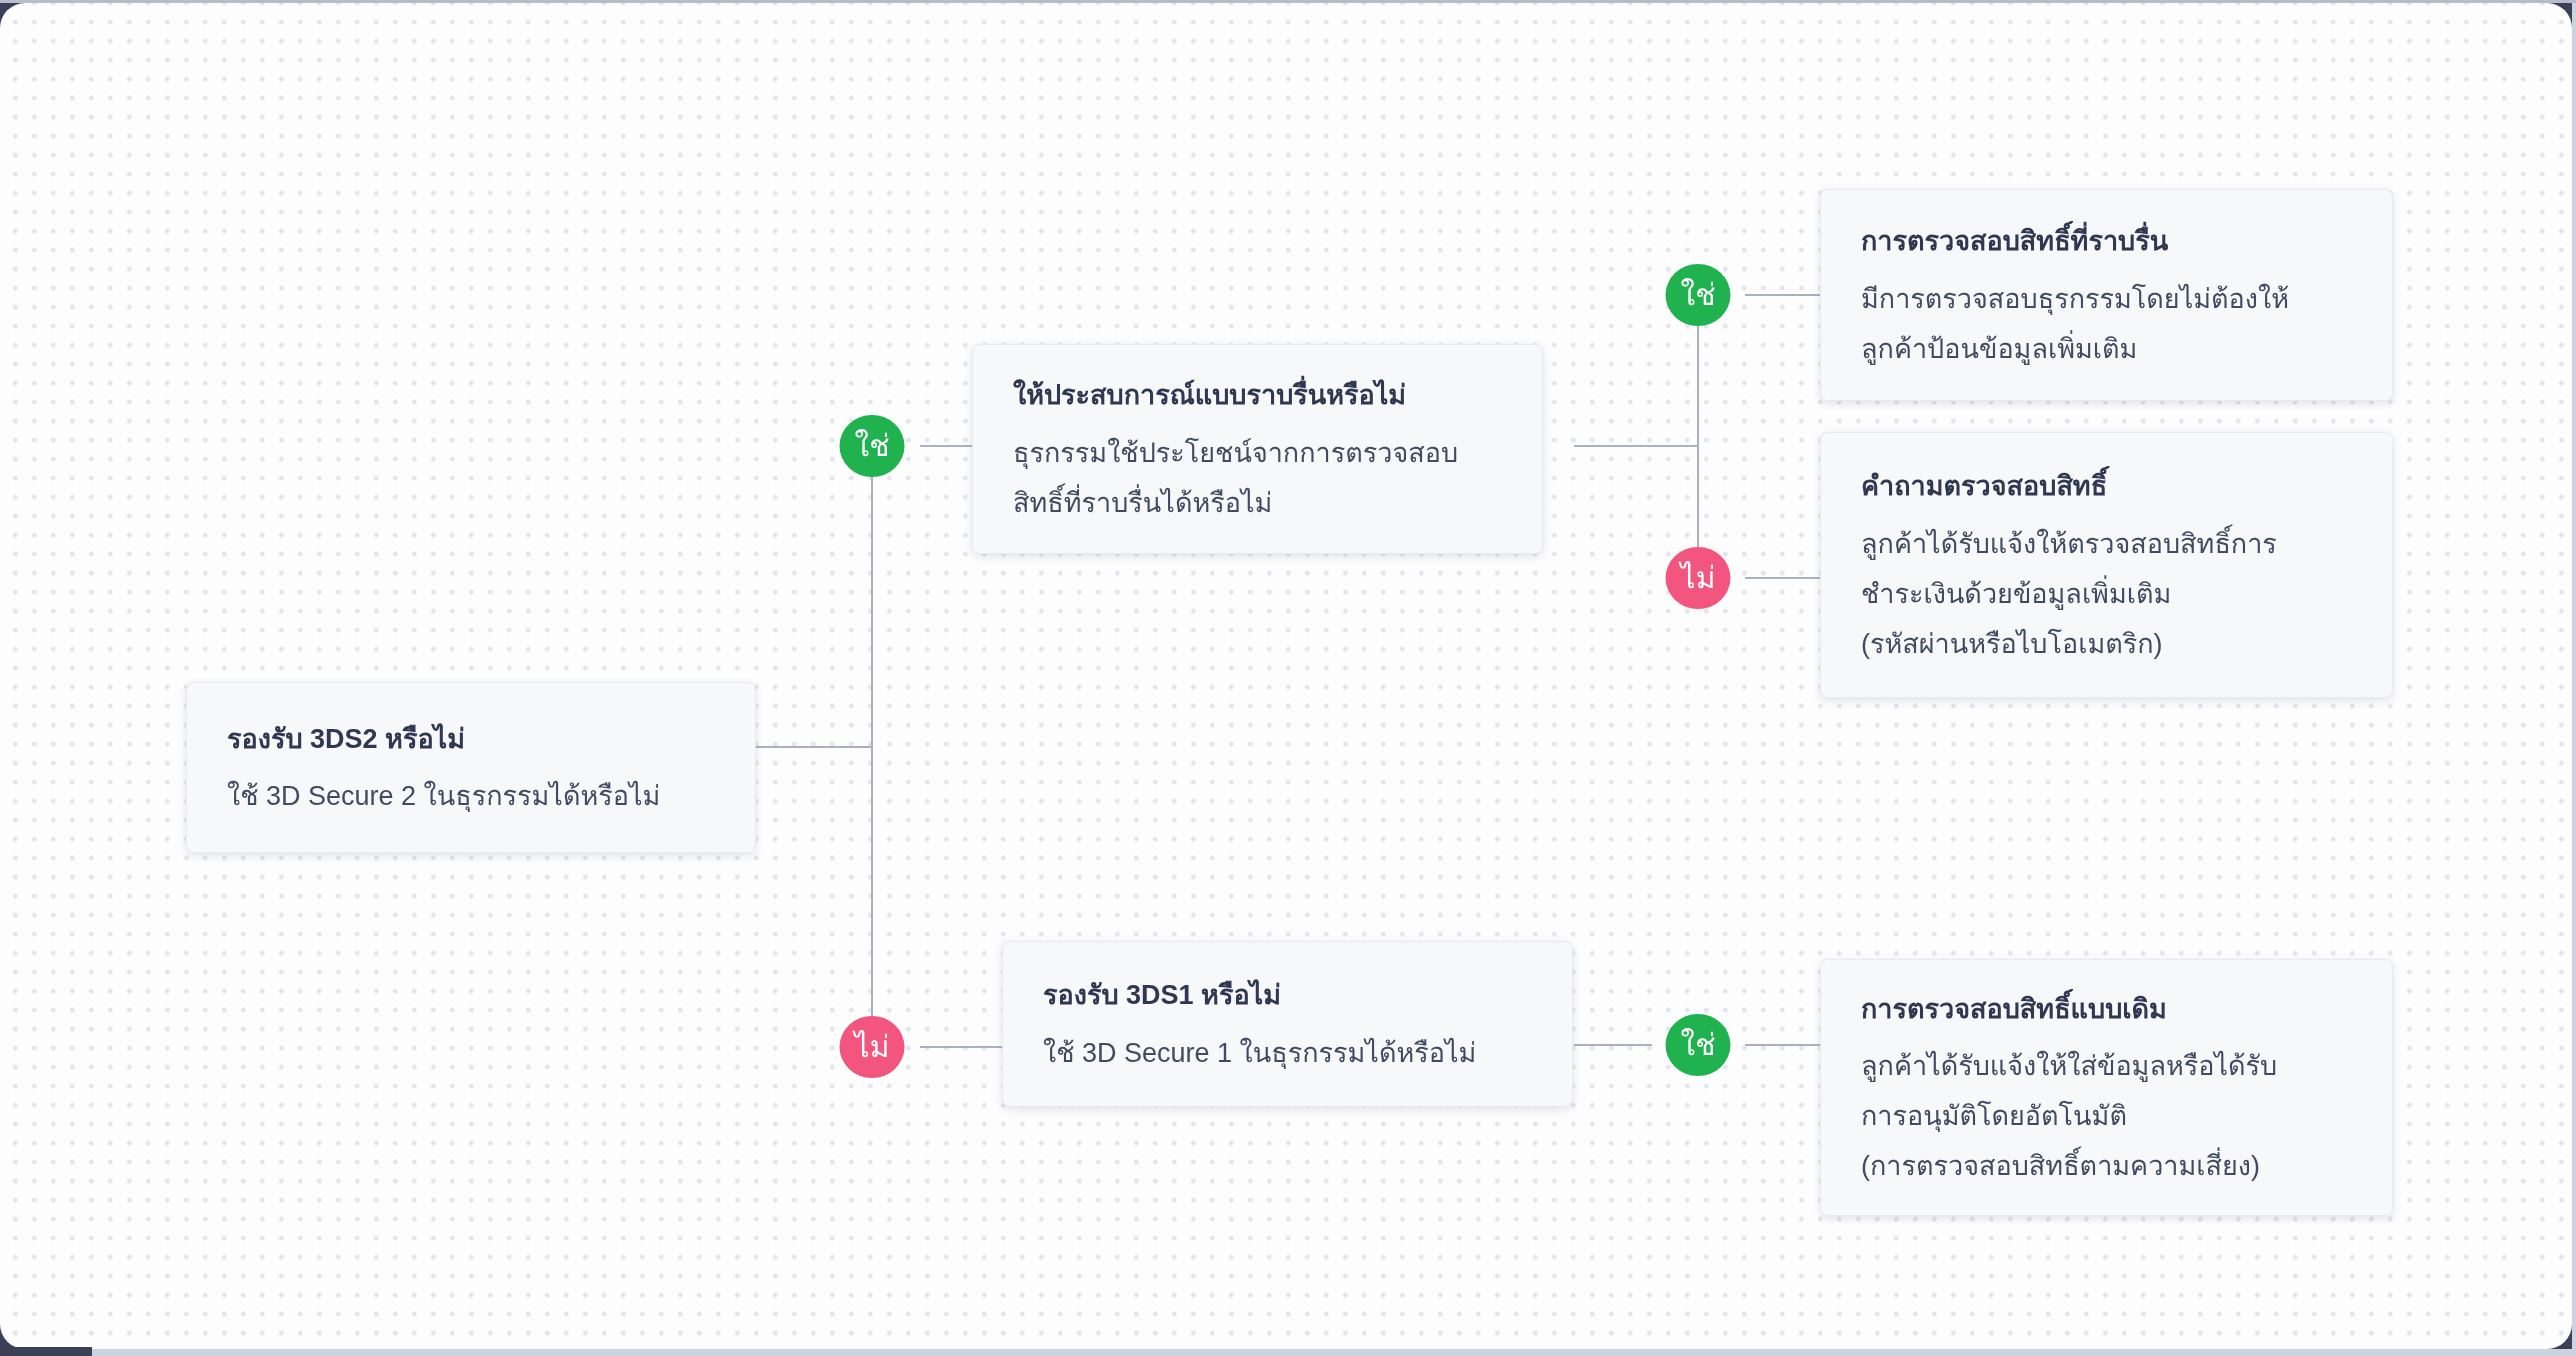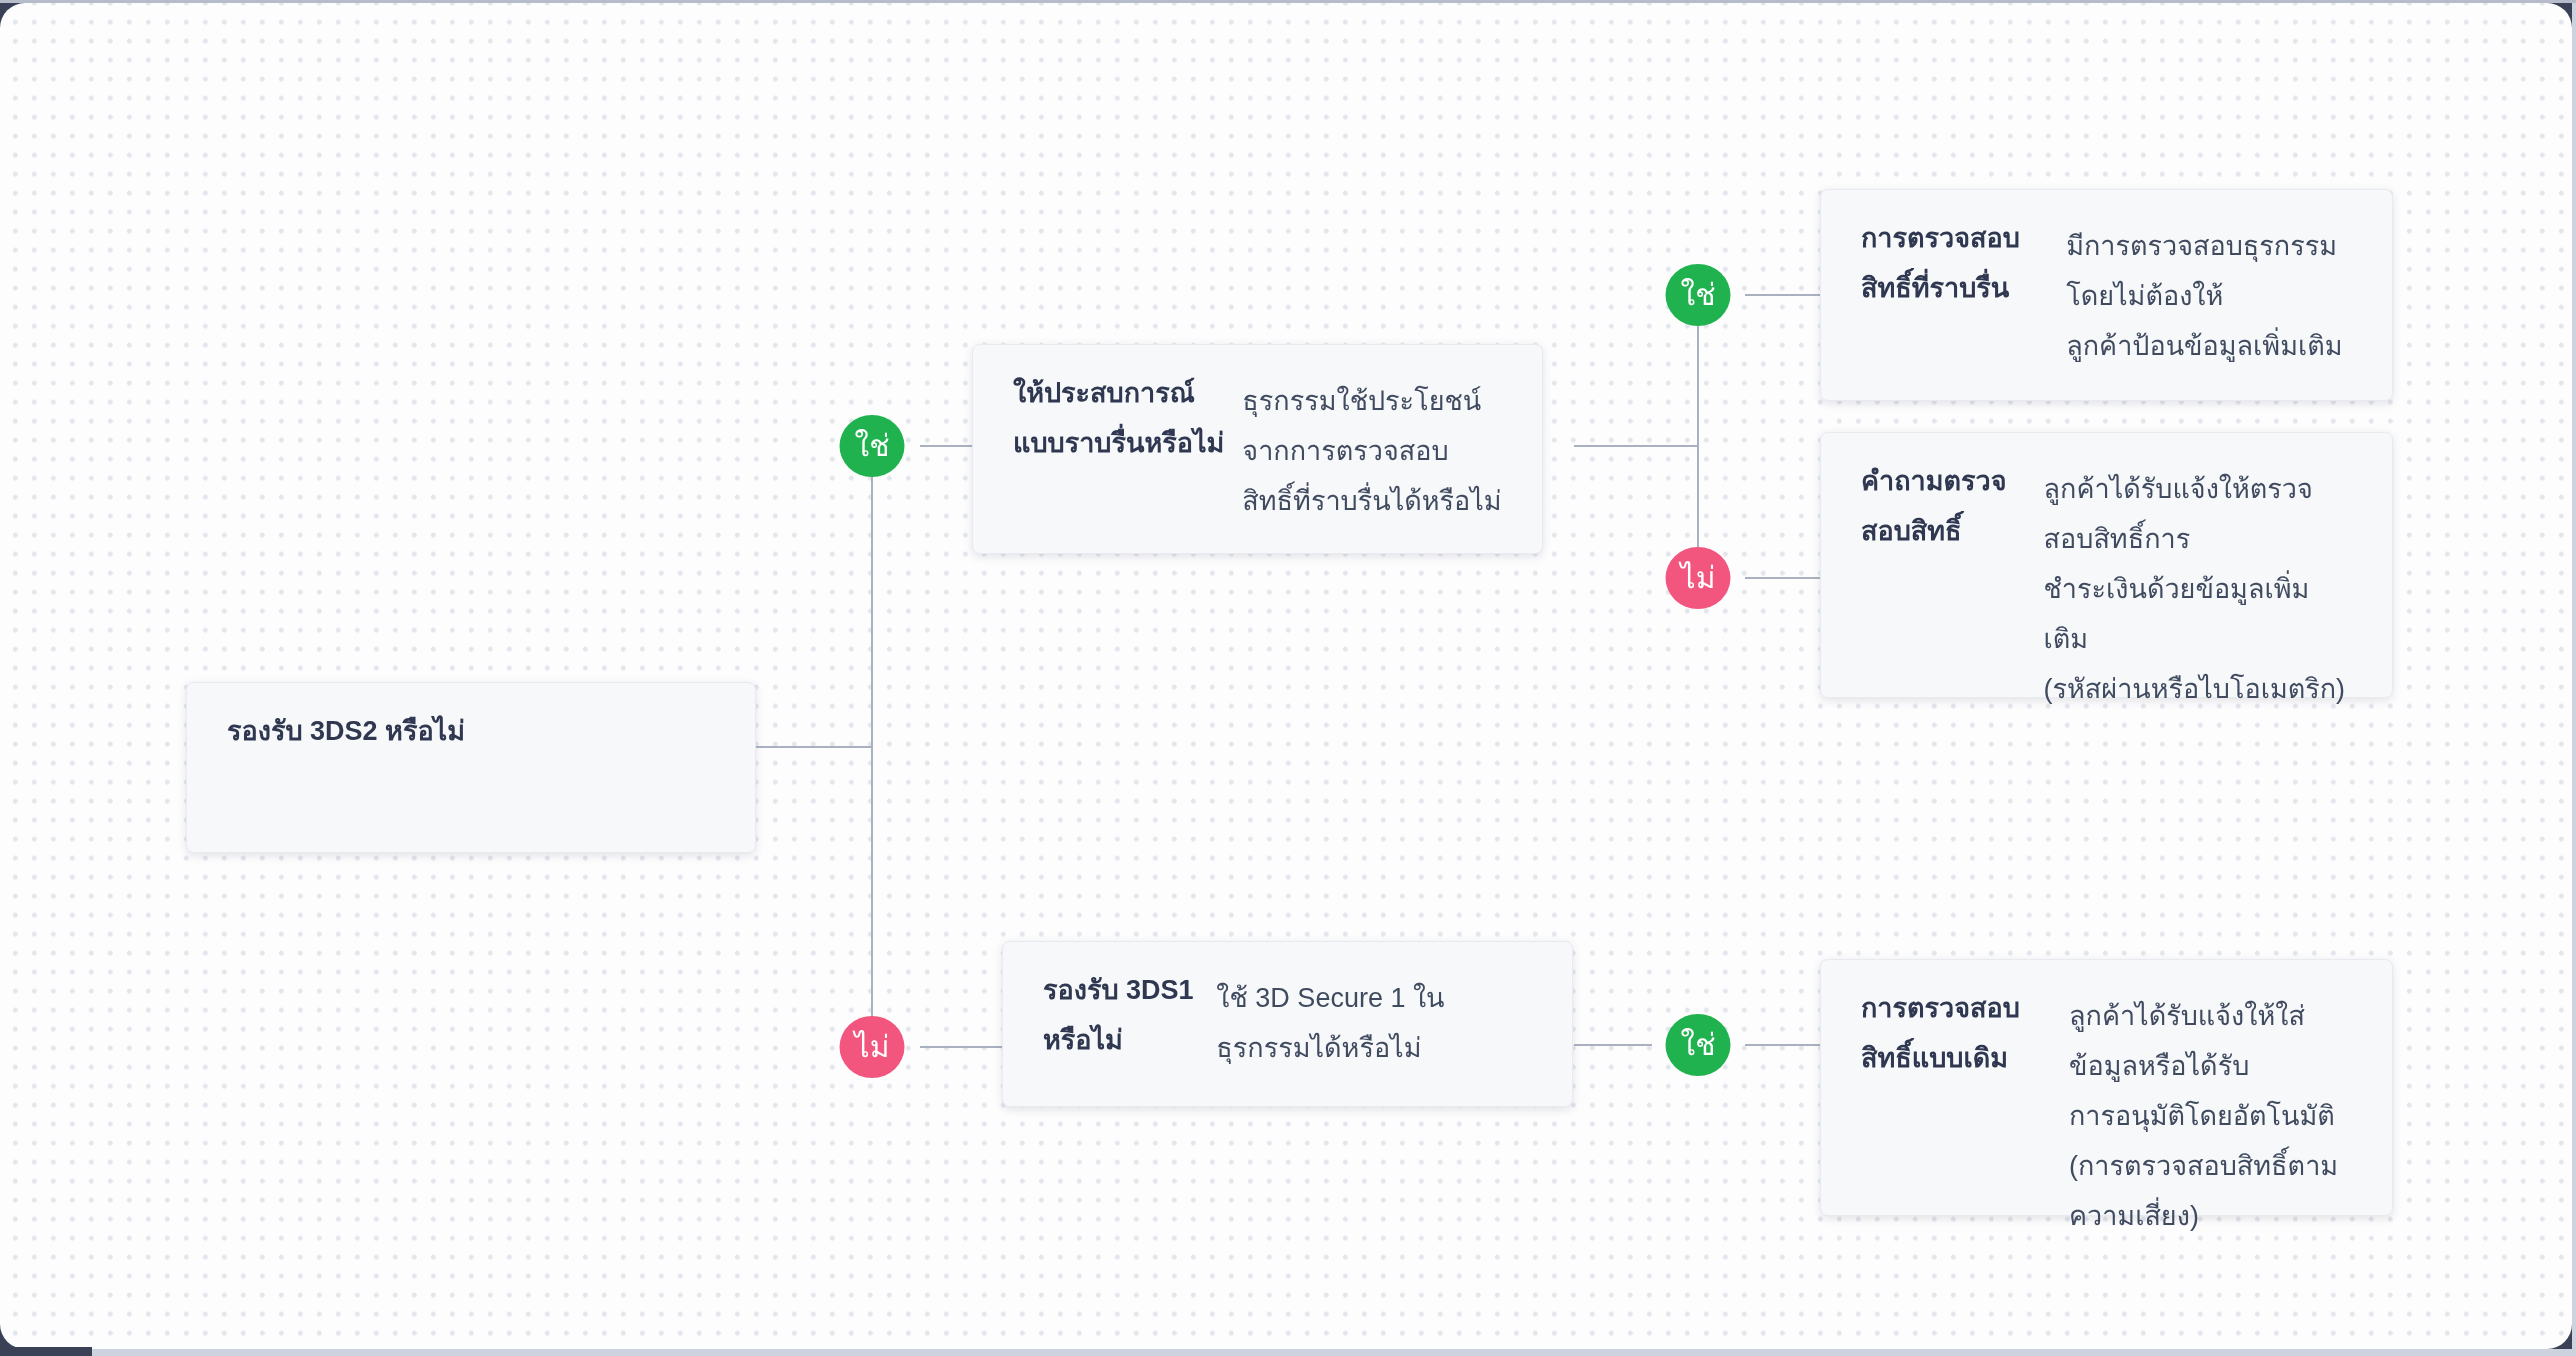--- a/index.html
+++ b/index.html
@@ -26,21 +26,21 @@
     position:absolute;left:0;right:0;bottom:0;height:6.7px;background:#cdd3de;z-index:3;
   }
   .scroll-thumb-h{
     position:absolute;left:0;bottom:0;width:92px;height:8.7px;background:#3a4157;z-index:4;
   }
   .line{position:absolute;background:#a9b1c0;z-index:1;}
   .node{
     position:absolute;box-sizing:border-box;z-index:2;
     background:#f6f8fa;border:1px solid #e7eaf0;border-radius:7.7px;
     box-shadow:0 2.9px 8.7px rgba(58,65,87,0.13);
-    display:flex;flex-direction:row;justify-content:flex-start;
+    display:flex;flex-direction:column;justify-content:center;
     padding:23px 40px;
   }
   .node-title{
     font-size:27px;font-weight:700;color:#2f3850;line-height:50px;white-space:pre-line;
   }
   .node-body{
     font-size:27px;font-weight:400;color:#414b60;line-height:50px;margin-top:7.7px;white-space:pre-line;
   }
   .badge{
     position:absolute;width:65px;height:62px;border-radius:50%;z-index:3;
@@ -65,20 +65,21 @@
   <div class="line" style="left:920px;top:1043px;width:83px;height:1.9px;"></div>
   <div class="line" style="left:1574px;top:442px;width:125px;height:1.9px;"></div>
   <div class="line" style="left:1697px;top:323px;width:1.9px;height:221px;"></div>
   <div class="line" style="left:1745px;top:291px;width:75px;height:1.9px;"></div>
   <div class="line" style="left:1745px;top:574px;width:75px;height:1.9px;"></div>
   <div class="line" style="left:1574px;top:1041px;width:78px;height:1.9px;"></div>
   <div class="line" style="left:1745px;top:1041px;width:75px;height:1.9px;"></div>
 
   <div class="node" style="left:186px;top:633px;width:570px;height:171px;margin-top:46px;">
     <div class="node-title">รองรับ 3DS2 หรือไม่</div>
+    <div class="node-body">ใช้ 3D Secure 2 ในธุรกรรมได้หรือไม่</div>
   </div>
 
   <div class="node" style="left:972px;top:341px;width:571px;height:210px;">
     <div class="node-title">ให้ประสบการณ์แบบราบรื่นหรือไม่</div>
     <div class="node-body">ธุรกรรมใช้ประโยชน์จากการตรวจสอบ
 สิทธิ์ที่ราบรื่นได้หรือไม่</div>
   </div>
 
   <div class="node" style="left:1002px;top:938px;width:571px;height:166px;">
     <div class="node-title">รองรับ 3DS1 หรือไม่</div>

